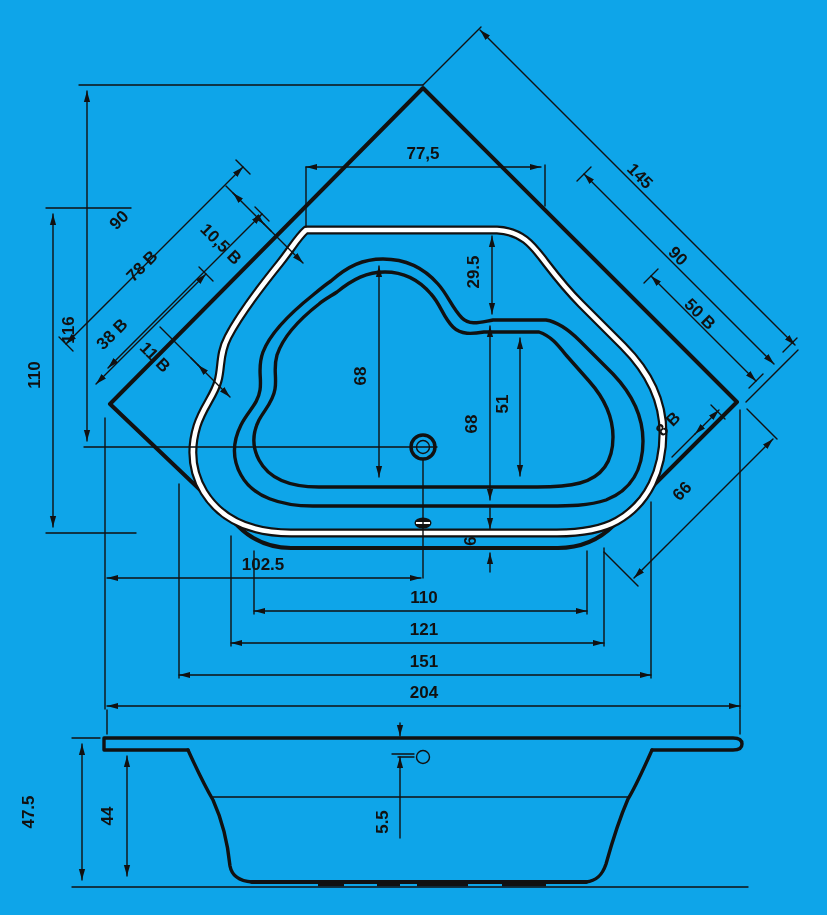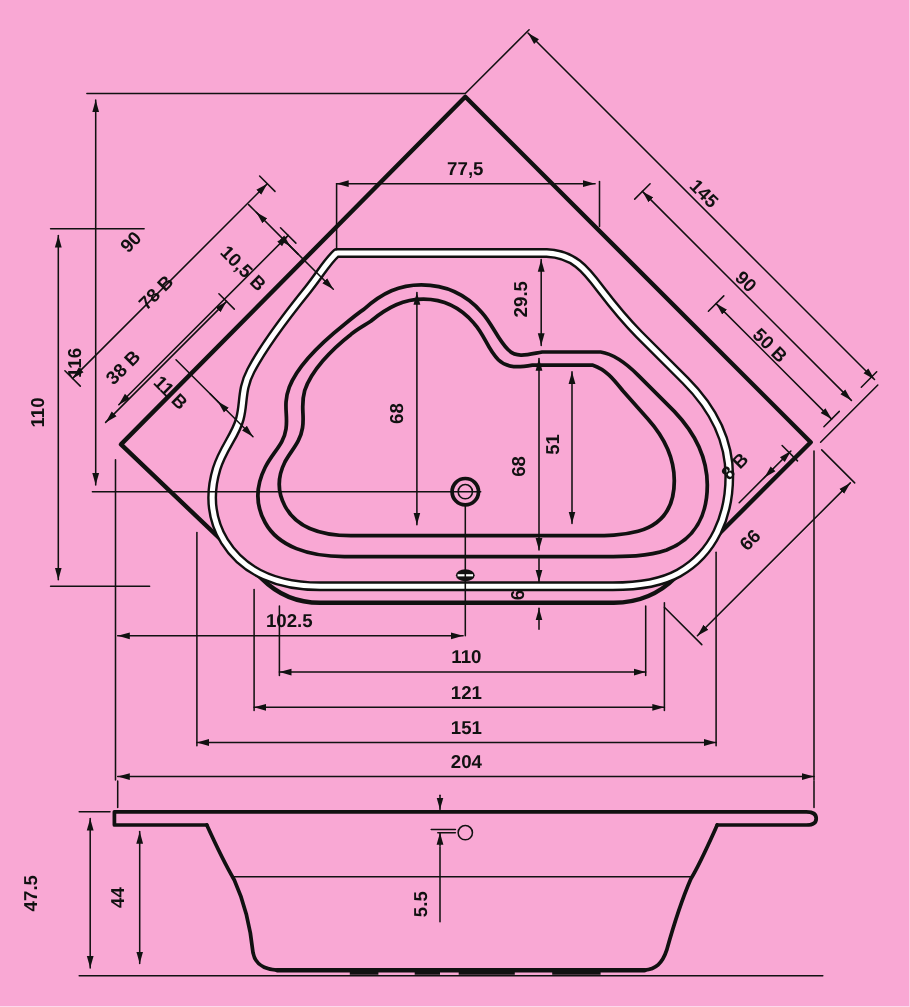--- a/index.html
+++ b/index.html
@@ -1,16 +1,16 @@
 <!DOCTYPE html>
 <html><head>
 <meta charset="utf-8">
 <style>
   html,body{margin:0;padding:0;background:#fff;}
-  .stage{width:827px;height:915px;position:relative;background:#f9a8d4;font-family:"Liberation Sans",sans-serif;}
+  .stage{width:827px;height:915px;position:relative;background:#0ea5e9;font-family:"Liberation Sans",sans-serif;}
   svg text{font-family:"Liberation Sans",sans-serif;font-size:17px;font-weight:700;fill:#111;}
   .thick{stroke:#111;stroke-width:4;fill:none;stroke-linejoin:round;stroke-linecap:round;}
   .mid{stroke:#111;stroke-width:3.4;fill:none;stroke-linejoin:round;stroke-linecap:round;}
   .thin{stroke:#111;stroke-width:1.4;fill:none;stroke-linecap:round;}
   .dbl-o{stroke:#111;stroke-width:9;fill:none;stroke-linejoin:round;}
   .dbl-i{stroke:#fff;stroke-width:4.6;fill:none;stroke-linejoin:round;}
 </style>
 </head>
 <body>
 

